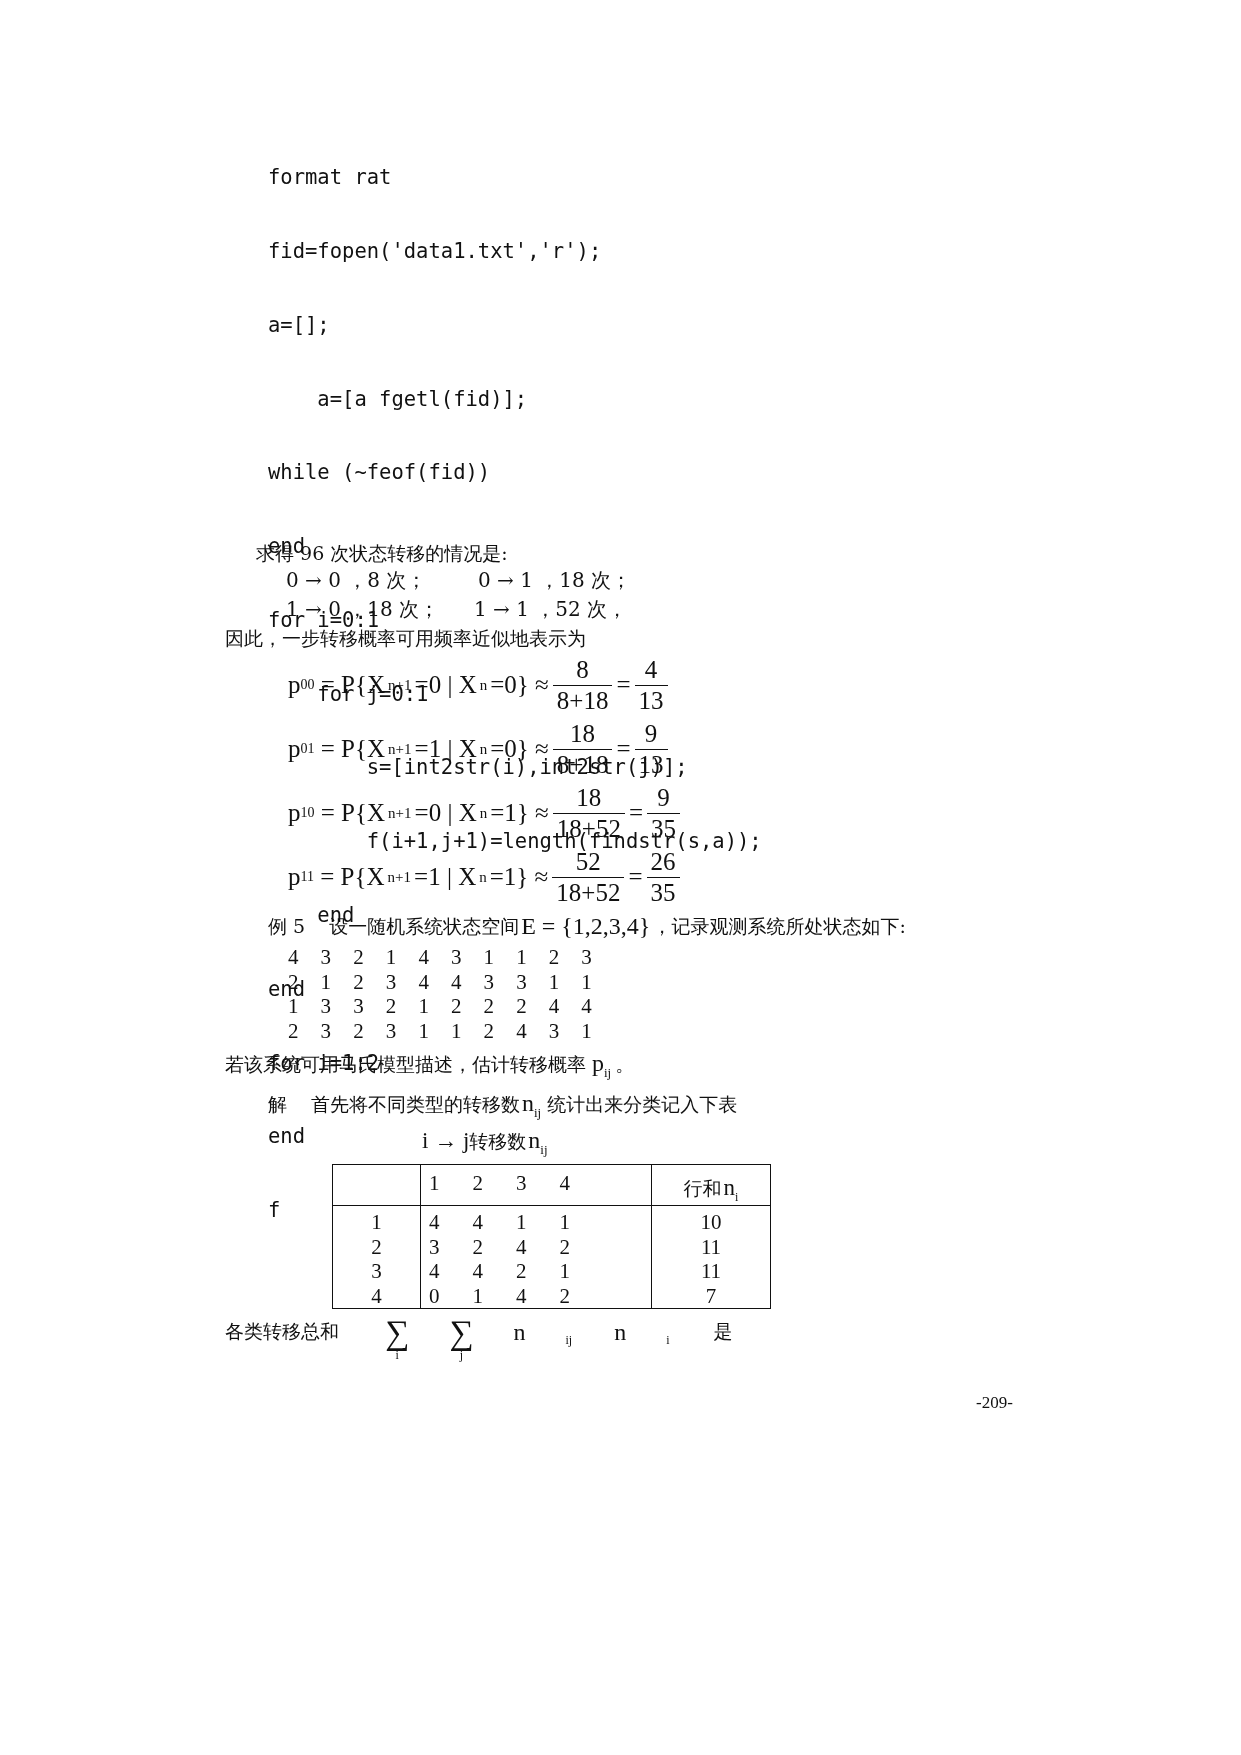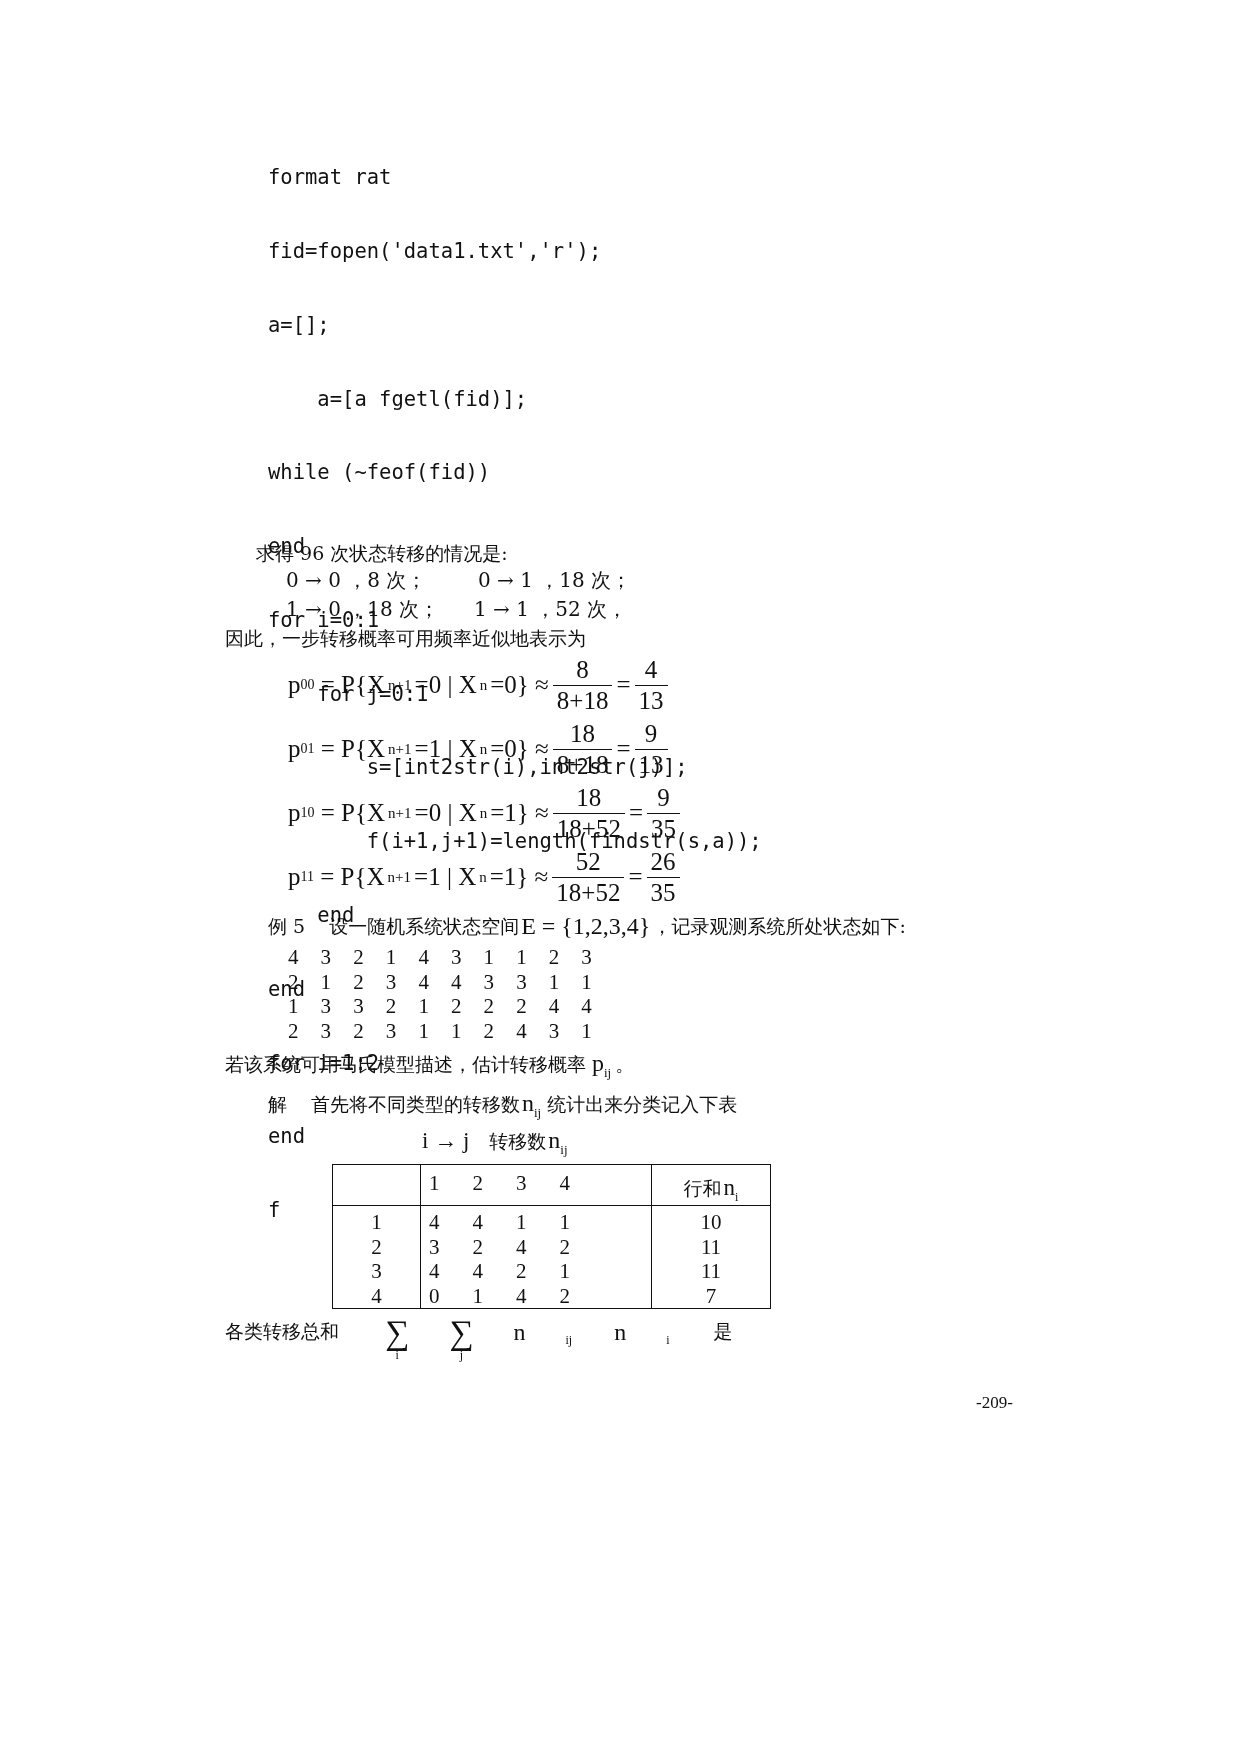--- a/index.html
+++ b/index.html
@@ -229,21 +229,21 @@
   <span>解</span>
   <span style="width:24px;"></span>
   <span>首先将不同类型的转移数</span>
   <span class="lserif" style="font-size:24px; margin-left:2px;">n</span>
     <span class="lserif" style="font-size:13px; position:relative; top:6px;">ij</span>
   <span style="margin-left:6px;">统计出来分类记入下表</span>
 </div>
 
 <div class="abs serif" style="left:422px; top:1127px; font-size:19px; display:flex; align-items:baseline;">
   <span class="lserif" style="font-size:23px;">i → j</span>
-  <span style="margin-left:20px;">转移数</span>
+  <span style="margin-left:0;">转移数</span>
   <span class="lserif" style="font-size:24px; margin-left:2px;">n</span>
     <span class="lserif" style="font-size:13px; position:relative; top:6px;">ij</span>
 </div>
 
 <table class="nij">
   <tbody>
       <tr>
     <td class="rowhdr hcell"></td>
     <td class="mid hcell">
       <div class="midgrid" style="padding-top:6px;">

